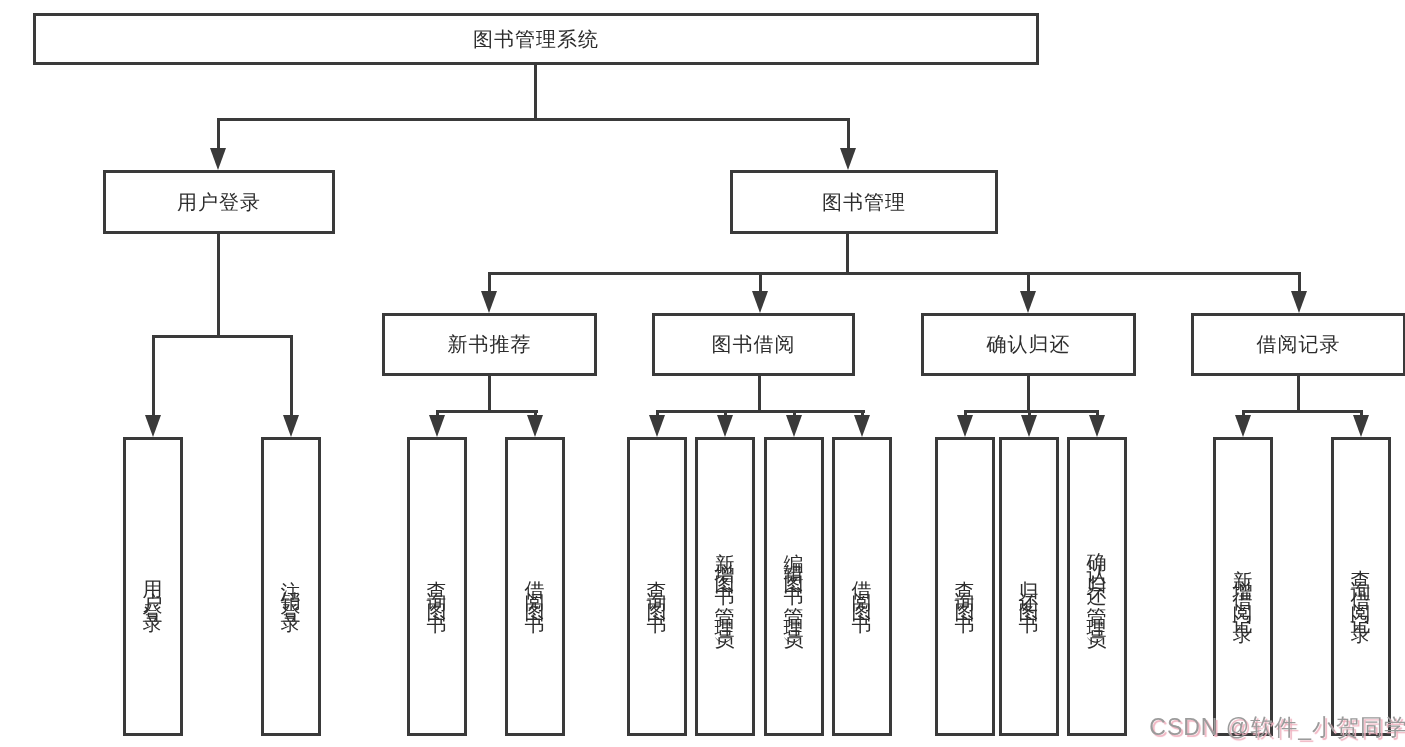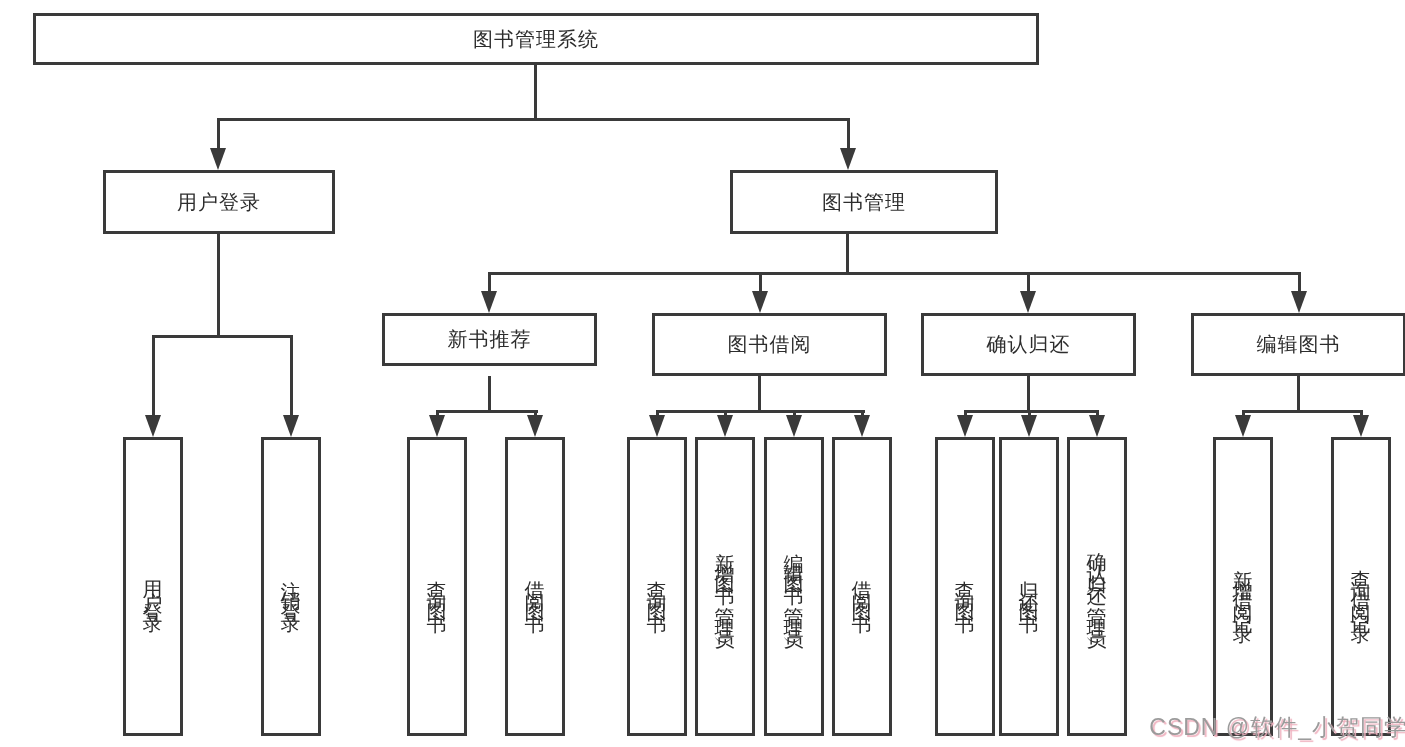--- a/index.html
+++ b/index.html
@@ -79,31 +79,31 @@
   <div class="hl" style="left:469px;top:272px;width:813px"></div>
   <div class="vl" style="left:469px;top:272px;height:21px"></div>
   <div class="ar" style="left:462px;top:291px"></div>
   <div class="vl" style="left:740px;top:272px;height:21px"></div>
   <div class="ar" style="left:733px;top:291px"></div>
   <div class="vl" style="left:1008px;top:272px;height:21px"></div>
   <div class="ar" style="left:1001px;top:291px"></div>
   <div class="vl" style="left:1279px;top:272px;height:21px"></div>
   <div class="ar" style="left:1272px;top:291px"></div>
 
-  <div class="hbox" style="left:363px;top:313px;width:215px;height:53px">
+  <div class="hbox" style="left:363px;top:313px;width:215px;height:63px">
     <span>新书推荐</span>
   </div>
-  <div class="hbox" style="left:633px;top:313px;width:235px;height:63px">
+  <div class="hbox" style="left:633px;top:313px;width:203px;height:63px">
     <span>图书借阅</span>
   </div>
   <div class="hbox" style="left:902px;top:313px;width:215px;height:63px">
     <span>确认归还</span>
   </div>
   <div class="hbox" style="left:1172px;top:313px;width:215px;height:63px">
-    <span>编辑图书</span>
+    <span>借阅记录</span>
   </div>
 
   <div class="vl" style="left:469px;top:376px;height:37px"></div>
   <div class="hl" style="left:417px;top:410px;width:102px"></div>
   <div class="vl" style="left:417px;top:410px;height:8px"></div>
   <div class="ar" style="left:410px;top:415px"></div>
   <div class="vl" style="left:515px;top:410px;height:8px"></div>
   <div class="ar" style="left:508px;top:415px"></div>
 
   <div class="vl" style="left:739px;top:376px;height:37px"></div>

